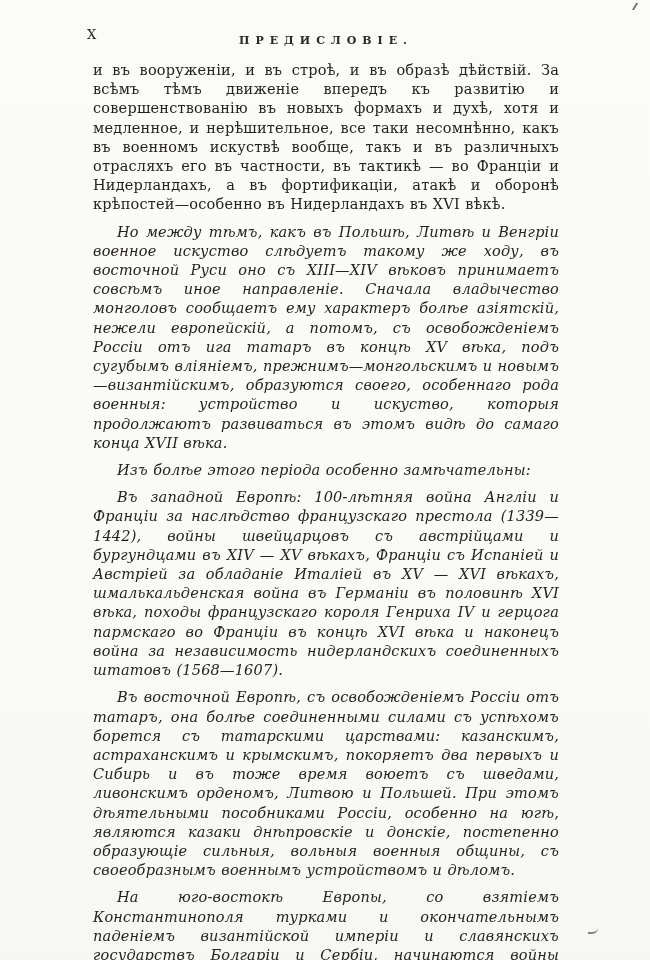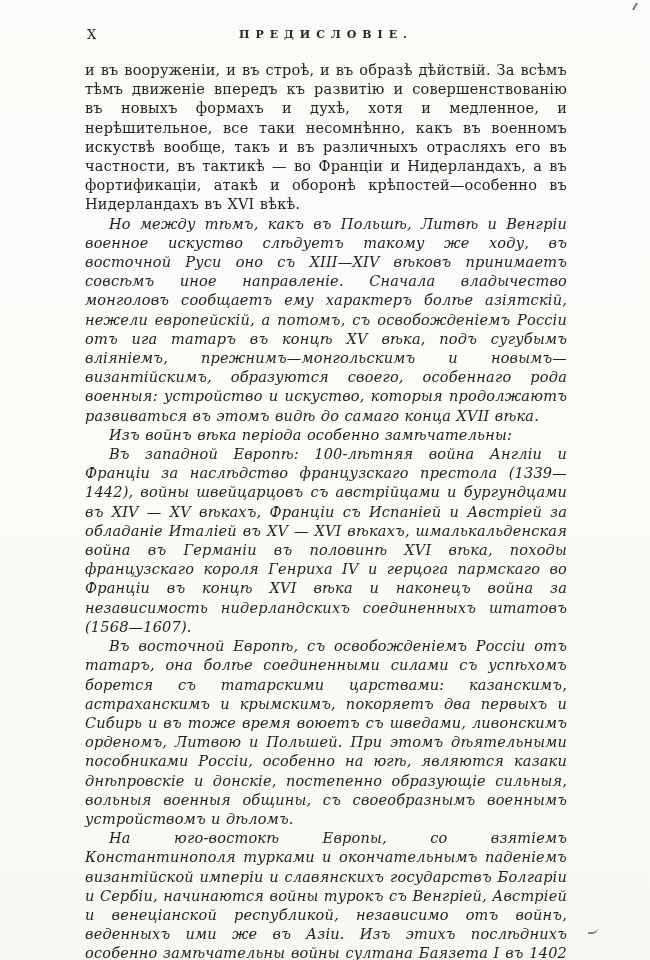--- a/index.html
+++ b/index.html
@@ -31,29 +31,29 @@
     position: absolute;
     left: 2px;
     top: 1px;
     font-size: 13px;
     letter-spacing: 1px;
   }
   .running-title {
     position: absolute;
     left: 0;
     right: 0;
-    top: 2px;
+    top: 8px;
     text-align: center;
     font-size: 11px;
     font-weight: bold;
     letter-spacing: 6px;
     color: #2b2724;
   }
   .body-text p {
-    margin: 0;
+    margin: 8px;
     text-align: justify;
     font-size: 14.5px;
     line-height: 19.2px;
     letter-spacing: 0.2px;
     word-spacing: 0.5px;
   }
   .body-text p.indent {
     text-indent: 24px;
     font-style: italic;
   }
@@ -86,21 +86,21 @@
   <div class="artifact-top-right"></div>
 
   <header class="page-header">
     <span class="page-number">X</span>
     <span class="running-title">ПРЕДИСЛОВІЕ.</span>
   </header>
 
   <main class="body-text">
     <p class="para">и въ вооруженіи, и въ строѣ, и въ образѣ дѣйствій. За всѣмъ тѣмъ движеніе впередъ къ развитію и совершенствованію въ новыхъ формахъ и духѣ, хотя и медленное, и нерѣшительное, все таки несомнѣнно, какъ въ военномъ искуствѣ вообще, такъ и въ различныхъ отрасляхъ его въ частности, въ тактикѣ — во Франціи и Нидерландахъ, а въ фортификаціи, атакѣ и оборонѣ крѣпостей—особенно въ Нидерландахъ въ XVI вѣкѣ.</p>
     <p class="para indent">Но между тѣмъ, какъ въ Польшѣ, Литвѣ и Венгріи военное искуство слѣдуетъ такому же ходу, въ восточной Руси оно съ XIII—XIV вѣковъ принимаетъ совсѣмъ иное направленіе. Сначала владычество монголовъ сообщаетъ ему характеръ болѣе азіятскій, нежели европейскій, а потомъ, съ освобожденіемъ Россіи отъ ига татаръ въ концѣ XV вѣка, подъ сугубымъ вліяніемъ, прежнимъ—монгольскимъ и новымъ—византійскимъ, образуются своего, особеннаго рода военныя: устройство и искуство, которыя продолжаютъ развиваться въ этомъ видѣ до самаго конца XVII вѣка.</p>
-    <p class="para indent">Изъ войнъ вѣка періода особенно замѣчательны:</p>
+    <p class="para indent">Изъ болѣе этого періода особенно замѣчательны:</p>
     <p class="para indent">Въ западной Европѣ: 100-лѣтняя война Англіи и Франціи за наслѣдство французскаго престола (1339—1442), войны швейцарцовъ съ австрійцами и бургундцами въ XIV — XV вѣкахъ, Франціи съ Испаніей и Австріей за обладаніе Италіей въ XV — XVI вѣкахъ, шмалькальденская война въ Германіи въ половинѣ XVI вѣка, походы французскаго короля Генриха IV и герцога пармскаго во Франціи въ концѣ XVI вѣка и наконецъ война за независимость нидерландскихъ соединенныхъ штатовъ (1568—1607).</p>
     <p class="para indent">Въ восточной Европѣ, съ освобожденіемъ Россіи отъ татаръ, она болѣе соединенными силами съ успѣхомъ борется съ татарскими царствами: казанскимъ, астраханскимъ и крымскимъ, покоряетъ два первыхъ и Сибирь и въ тоже время воюетъ съ шведами, ливонскимъ орденомъ, Литвою и Польшей. При этомъ дѣятельными пособниками Россіи, особенно на югѣ, являются казаки днѣпровскіе и донскіе, постепенно образующіе сильныя, вольныя военныя общины, съ своеобразнымъ военнымъ устройствомъ и дѣломъ.</p>
     <p class="para indent">На юго-востокѣ Европы, со взятіемъ Константинополя турками и окончательнымъ паденіемъ византійской имперіи и славянскихъ государствъ Болгаріи и Сербіи, начинаются войны турокъ съ Венгріей, Австріей и венеціанской республикой, независимо отъ войнъ, веденныхъ ими же въ Азіи. Изъ этихъ послѣднихъ особенно замѣчательны войны султана Баязета I въ 1402 г. съ Тамерланомъ, ханомъ государствъ средней Азіи, завоеванныхъ Чингисъ-ханомъ и его потомками. Тамерланъ, такой же необыкновенный человѣкъ и полко-</p>
   </main>
 
   <div class="artifact-bottom-right"></div>
 
 </div>
 
 </body></html>

